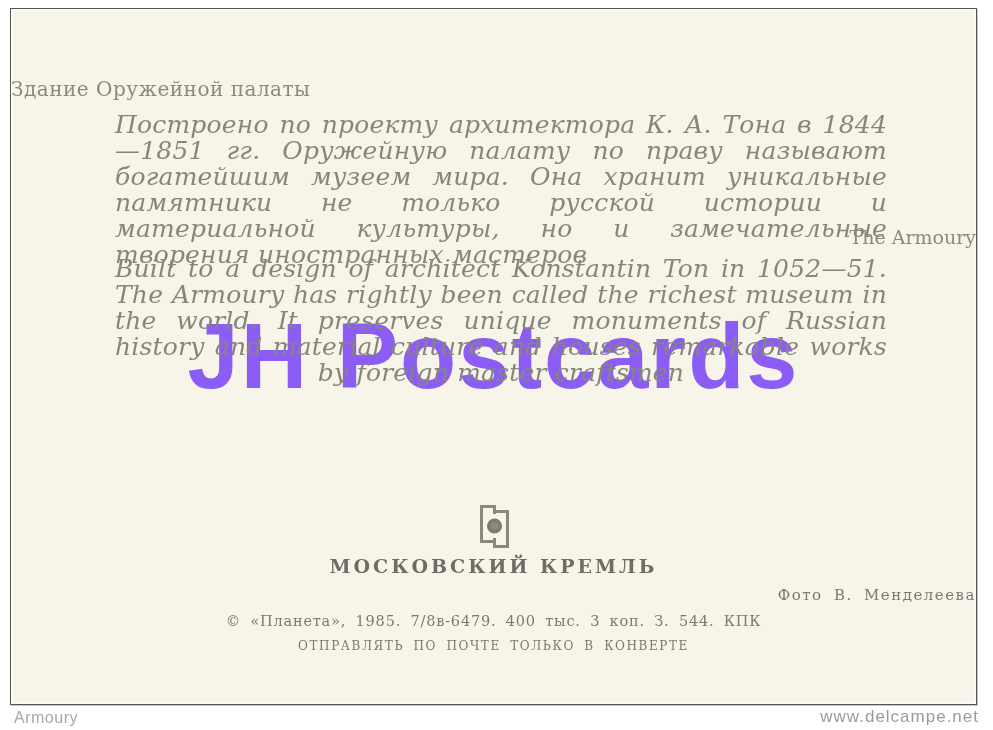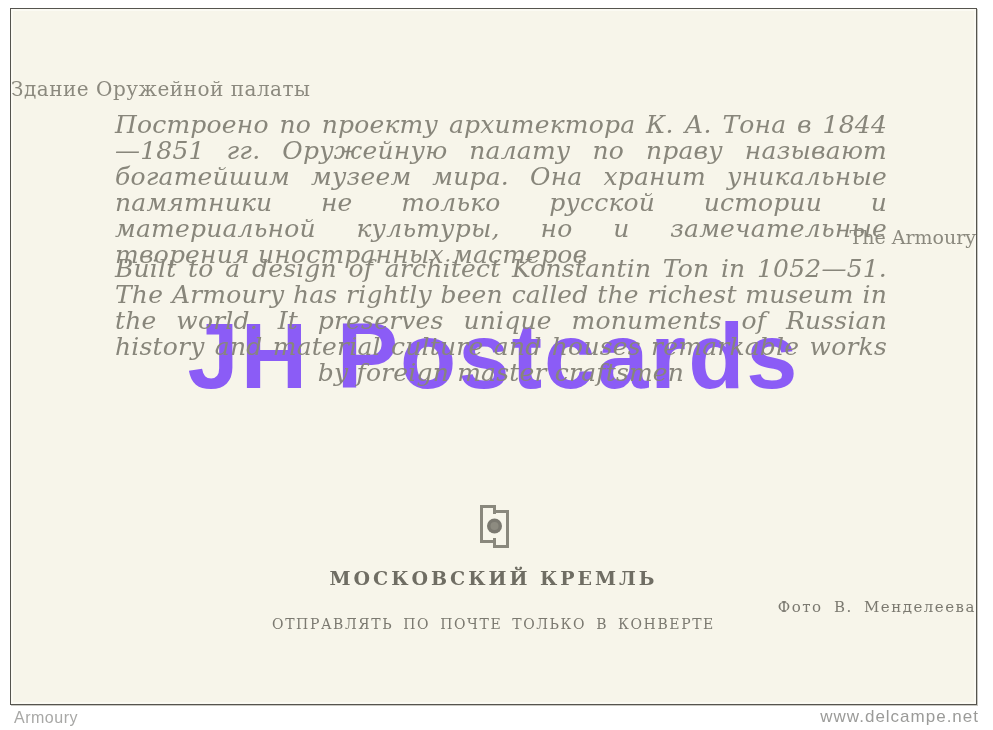--- a/index.html
+++ b/index.html
@@ -75,21 +75,21 @@
   .footer {
     position: absolute;
     left: 0; top: 496px; width: 100%;
     text-align: center;
     z-index: 2;
   }
   .logo-wrap { height: 44px; }
   .logo-wrap svg { display: inline-block; }
 
   .series-title {
-    margin-top: 18px;
+    margin-top: 6px;
     font-size: 19px;
     font-weight: bold;
     letter-spacing: 3px;
     color: #6f6d63;
   }
   .photo-credit {
     margin-top: 9px;
     font-size: 15px;
     letter-spacing: 1.5px;
     word-spacing: 5px;
@@ -97,21 +97,22 @@
     text-align: right;
   }
   .imprint {
     margin-top: 9px;
     font-size: 14.5px;
     letter-spacing: 0.8px;
     word-spacing: 4px;
     color: #7b7970;
   }
   .mail-notice {
-    font-size: 14px;
+    margin-top: 10px;
+    font-size: 12px;
     letter-spacing: 1.6px;
     word-spacing: 4px;
     color: #7b7970;
   }
 
   
   .wm-left {
     position: absolute;
     left: 14px; bottom: 3px;
     font-family: "Liberation Sans", sans-serif;
@@ -157,20 +158,21 @@
             <rect x="9" y="9" width="17" height="24" fill="#f7f5ea"></rect>
             <circle cx="17.5" cy="21" r="7.5" fill="#7b7970"></circle>
             <circle cx="17.5" cy="21" r="4" fill="#8d8b80"></circle>
           </svg>
         </div>
 
         <div class="series-title">МОСКОВСКИЙ КРЕМЛЬ</div>
 
         <div class="photo-credit">Фото В. Менделеева</div>
 
+        <div class="imprint">© «Планета», 1985. 7/8в-6479. 400 тыс. 3 коп. З. 544. КПК</div>
 
         <div class="mail-notice">ОТПРАВЛЯТЬ ПО ПОЧТЕ ТОЛЬКО В КОНВЕРТЕ</div>
       </div>
 
     </div>
   </div>
 
   <div class="wm-left">Armoury</div>
 
   <div class="wm-right">www.delcampe.net</div>

